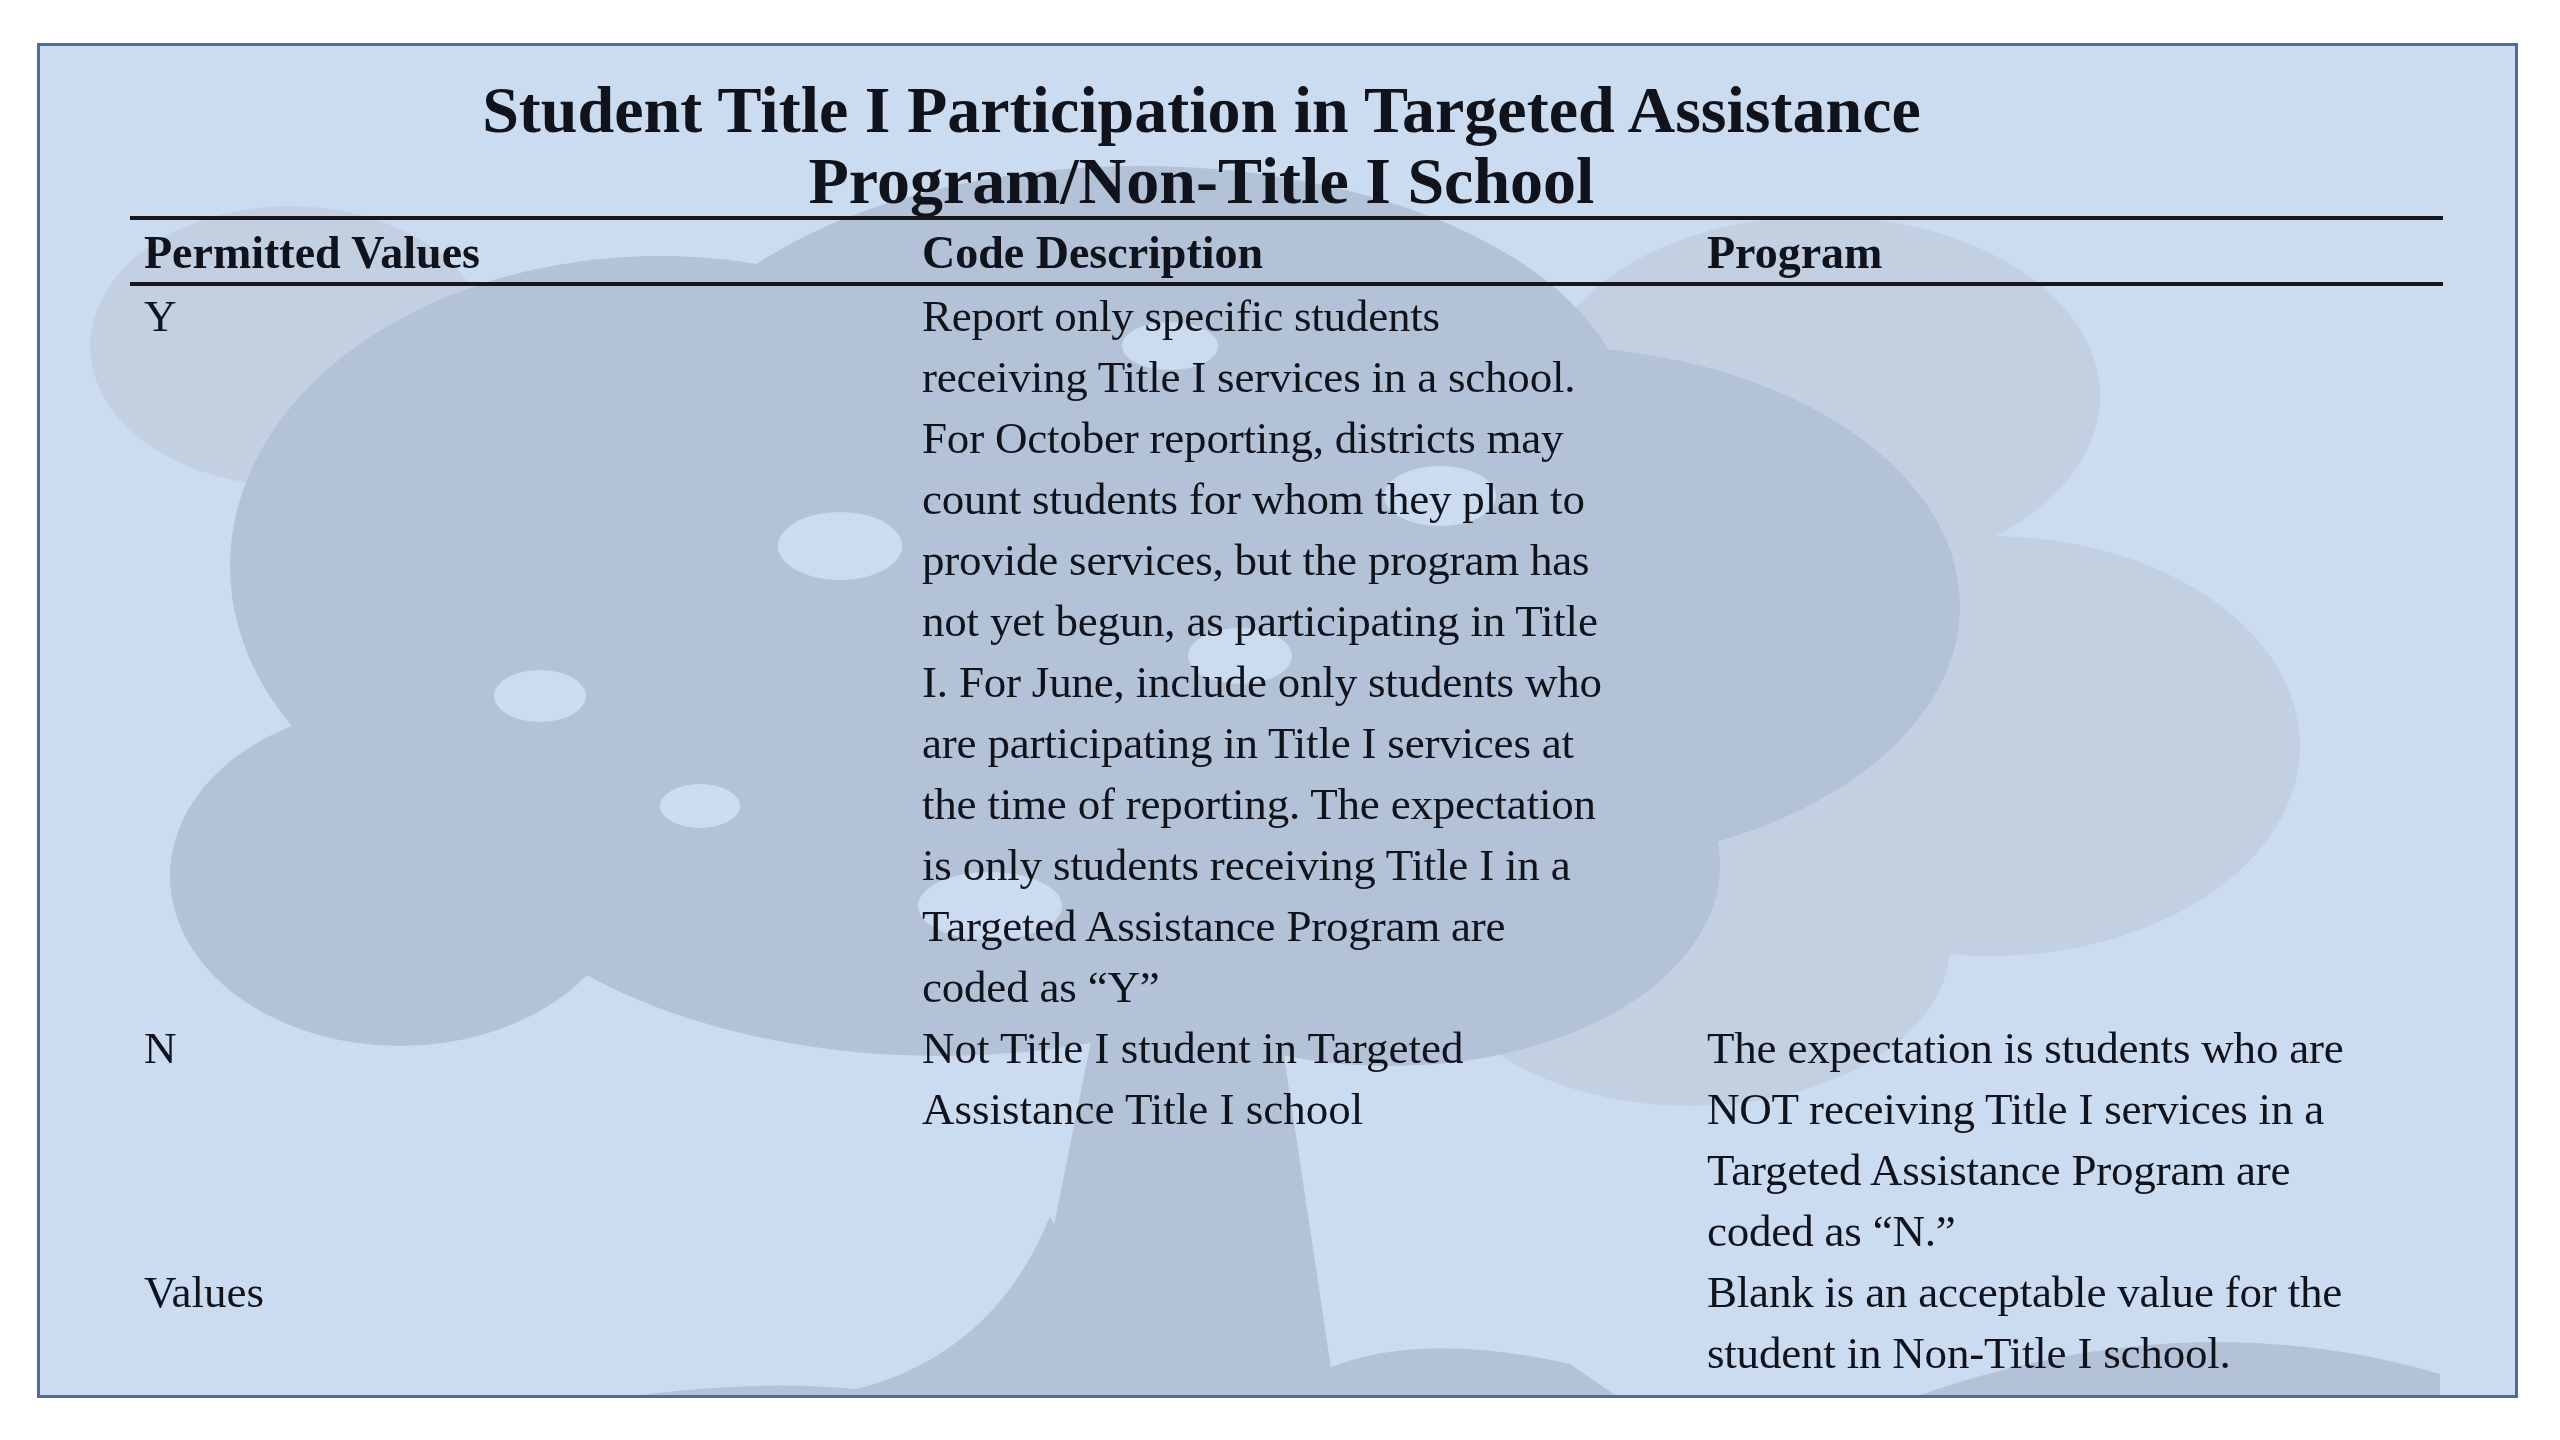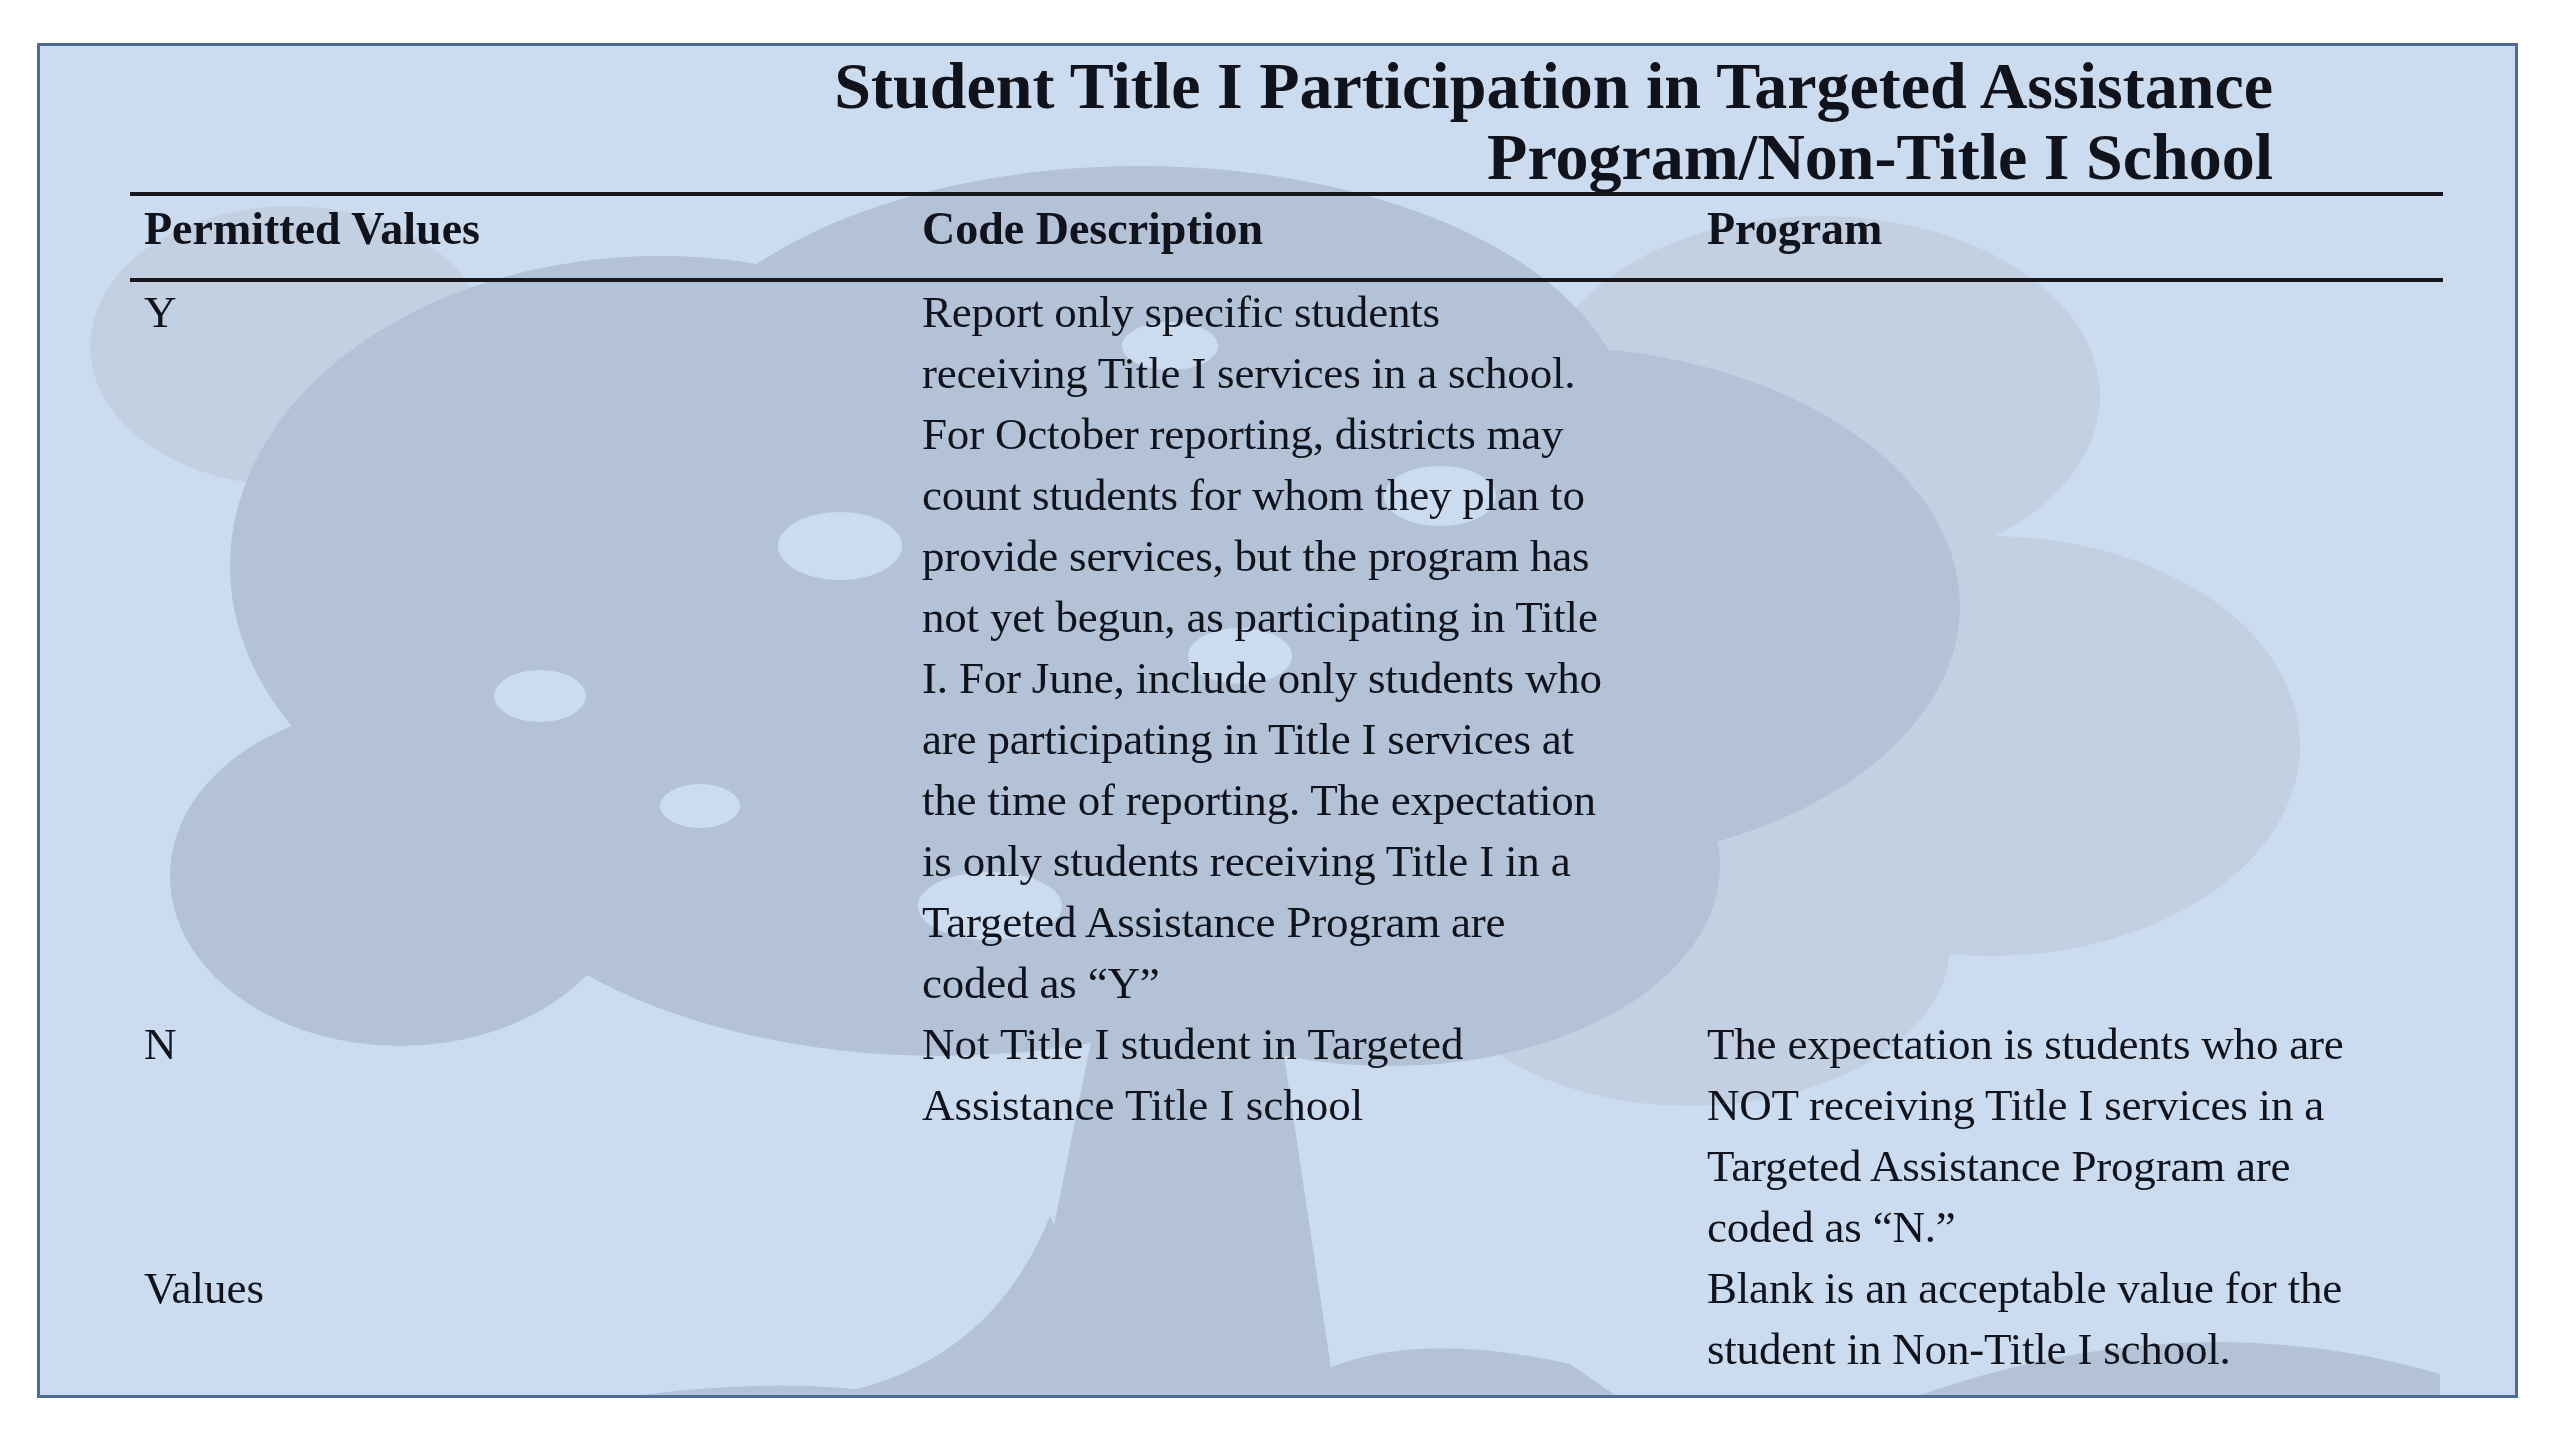--- a/index.html
+++ b/index.html
@@ -38,38 +38,38 @@
   .content {
     position: relative;
     z-index: 1;
     padding: 0 72px 0 90px;
     color: #10131c;
   }
   .doc-title {
     font-size: 66px;
     line-height: 71px;
     font-weight: bold;
-    text-align: right;
+    text-align: center;
     white-space: pre-line;
     padding: 4px 170px 0 0;
+    margin-top: 24px;
   }
   .hrule {
     height: 4px;
     background: #16161c;
   }
   .rule-top { margin-top: 0px; }
   .rule-mid { margin-top: 0px; }
   .tbl-header {
     display: grid;
     grid-template-columns: 792px 785px 1fr;
     font-size: 46px;
     font-weight: bold;
     line-height: 58px;
     margin-top: 4px;
-    margin-bottom: 20px;
   }
   .tbl-body {
     margin-top: 0;
   }
   .tbl-row {
     display: grid;
     grid-template-columns: 792px 785px 1fr;
   }
   .cell {
     font-size: 45px;

